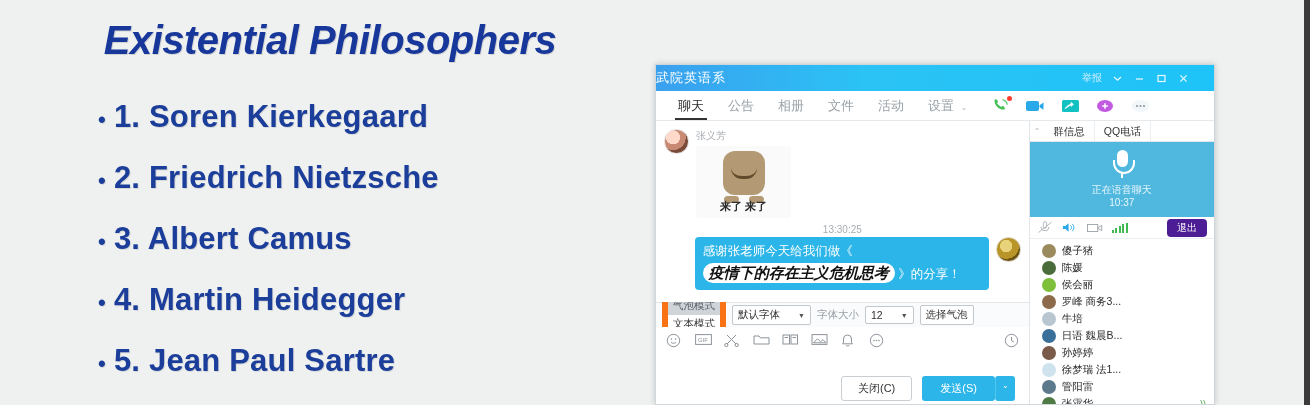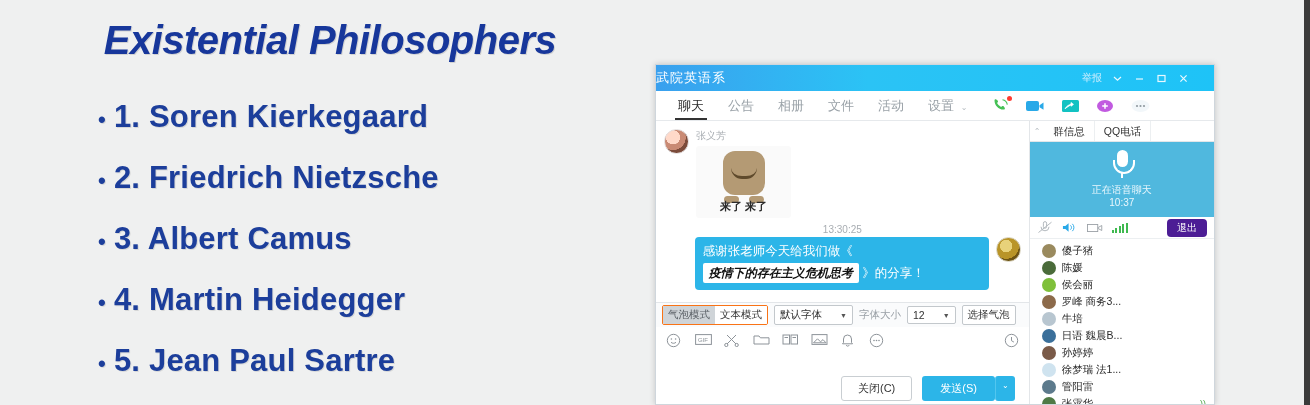--- a/index.html
+++ b/index.html
@@ -89,31 +89,31 @@
   .sticker .leg i:first-child{left:0;}
   .sticker .leg i:last-child{right:0;}
   .stxt{font-size:11px;font-weight:bold;color:#2b2b2b;z-index:2;margin-bottom:4px;}
   .ts{text-align:center;font-size:10px;color:#a8adb2;margin:6px 0 2px;}
   .mine{display:flex;justify-content:flex-end;padding:0 8px;align-items:flex-start;}
   .bubble{
     background:#2cb5e8;color:#fff;border-radius:4px;padding:5px 8px;max-width:278px;
     font-size:12.5px;line-height:19px;position:relative;
   }
   .bubble .title-box{
-    display:inline-block;background:#fff;color:#111;border-radius:2px;
-    padding:1px 6px;margin:2px 0;font-size:12px;font-weight:bold;font-style:italic;
+    display:inline-block;background:#fff;color:#111;border-radius:10px;
+    padding:1px 6px;margin:2px 0;font-size:15px;font-weight:bold;font-style:italic;
     font-family:"DejaVu Serif",serif;line-height:18px;
   }
   .bubble:after{
     content:"";position:absolute;right:-5px;top:9px;border:5px solid transparent;border-left-color:#2cb5e8;
   }
   .mine .av2{margin-left:7px;}
   
   .edit1{height:24px;border-top:1px solid #e3e6e9;display:flex;align-items:center;gap:6px;padding:0 6px;background:#fafbfc;}
-  .seg{display:flex;border:1px solid #f97316;border-radius:2px;overflow:hidden;}
+  .seg{display:flex;border:6px solid #f97316;border-radius:2px;overflow:hidden;flex-direction:column;}
   .seg span{font-size:10.5px;padding:2px 5px;background:#fff;color:#333;}
   .seg span.on{background:#cfd4d8;color:#5a6066;}
   .sel{
     display:flex;align-items:center;gap:18px;border:1px solid #c3c8cc;border-radius:2px;
     background:#fff;font-size:10.5px;padding:2px 5px;color:#333;
   }
   .sel .cv{font-size:7px;color:#555;}
   .lbl{font-size:10.5px;color:#9aa0a6;}
   .btnsm{border:1px solid #c3c8cc;border-radius:2px;background:#fff;font-size:10.5px;padding:2px 5px;color:#333;}
   .edit2{height:26px;display:flex;align-items:center;gap:14px;padding:0 10px;background:#fff;}

